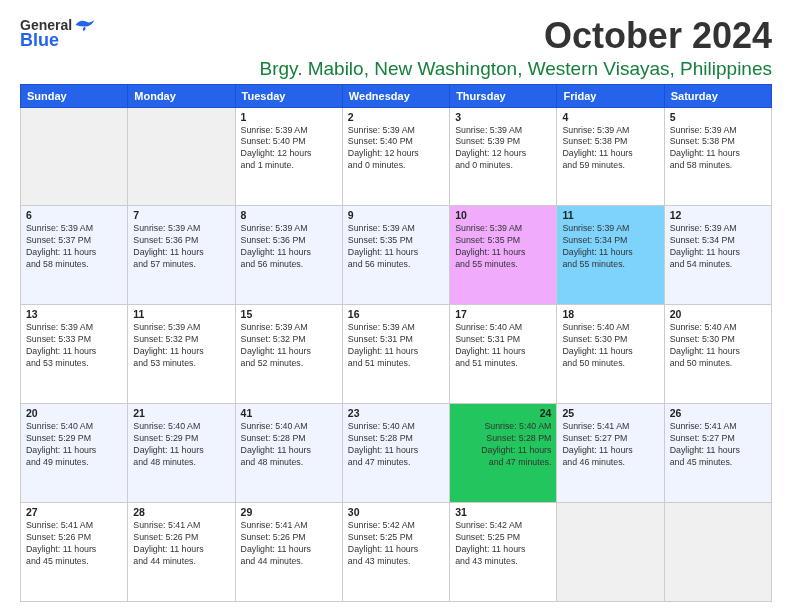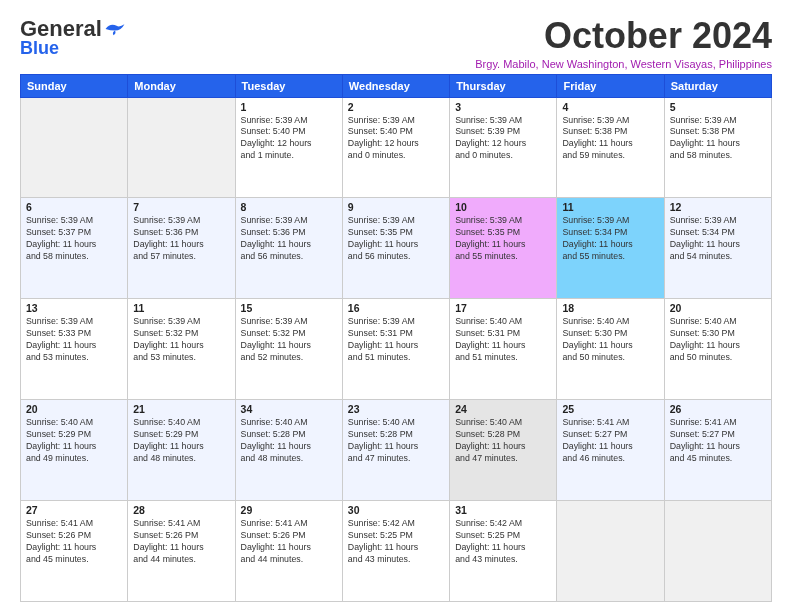--- a/index.html
+++ b/index.html
@@ -40,22 +40,22 @@
     .title-section {
       text-align: right;
     }
     .month-title {
       font-size: 36px;
       font-weight: bold;
       color: #333;
       line-height: 1.1;
     }
     .subtitle {
-      font-size: 11px;
-      color: #a21caf;
+      font-size: 19px;
+      color: #15803d;
       margin-top: 2px;
     }
     .calendar {
       flex: 1;
       border-collapse: collapse;
       width: 100%;
       font-size: 9.5px;
     }
     .calendar th {
       background: #2563eb;
@@ -92,21 +92,21 @@
       background: #f0f0f0 !important;
     }
   </style>
 </head>
 <body>
 
 <div class="page">
   <div class="header">
     <div class="logo">
       <div class="logo-text">
-        <span style="font-size:22px;font-weight:bold;color:#333;">General</span>
+        <span style="font-size:14px;font-weight:bold;color:#333;">General</span>
         <svg class="logo-bird" viewBox="0 0 28 20" xmlns="http://www.w3.org/2000/svg">
           <path d="M2 10 Q8 2 16 6 Q20 8 26 4 Q22 12 14 12 Q8 12 2 10Z" fill="#2563eb"></path>
           <path d="M14 12 Q16 16 12 18 Q10 14 14 12Z" fill="#2563eb"></path>
         </svg>
       </div>
       <span style="font-size:18px;font-weight:bold;color:#2563eb;margin-left:0;margin-top:-4px;">Blue</span>
     </div>
     <div class="title-section">
       <div class="month-title">October 2024</div>
       <div class="subtitle">Brgy. Mabilo, New Washington, Western Visayas, Philippines</div>
@@ -276,34 +276,34 @@
 and 49 minutes.</div>
           </td>
           <td style="background: rgb(240, 244, 255);">
             <div class="day-num">21</div>
             <div class="day-info" style="white-space: pre-line;">Sunrise: 5:40 AM
 Sunset: 5:29 PM
 Daylight: 11 hours
 and 48 minutes.</div>
           </td>
           <td style="background: rgb(240, 244, 255);">
-            <div class="day-num">34</div>
+            <div class="day-num">41</div>
             <div class="day-info" style="white-space: pre-line;">Sunrise: 5:40 AM
 Sunset: 5:28 PM
 Daylight: 11 hours
 and 48 minutes.</div>
           </td>
           <td style="background: rgb(240, 244, 255);">
             <div class="day-num">23</div>
             <div class="day-info" style="white-space: pre-line;">Sunrise: 5:40 AM
 Sunset: 5:28 PM
 Daylight: 11 hours
 and 47 minutes.</div>
           </td>
-          <td style="background: #e5e5e5;">
+          <td style="background: #22c55e; text-align: right;">
             <div class="day-num">24</div>
             <div class="day-info" style="white-space: pre-line;">Sunrise: 5:40 AM
 Sunset: 5:28 PM
 Daylight: 11 hours
 and 47 minutes.</div>
           </td>
           <td style="background: rgb(240, 244, 255);">
             <div class="day-num">25</div>
             <div class="day-info" style="white-space: pre-line;">Sunrise: 5:41 AM
 Sunset: 5:27 PM

